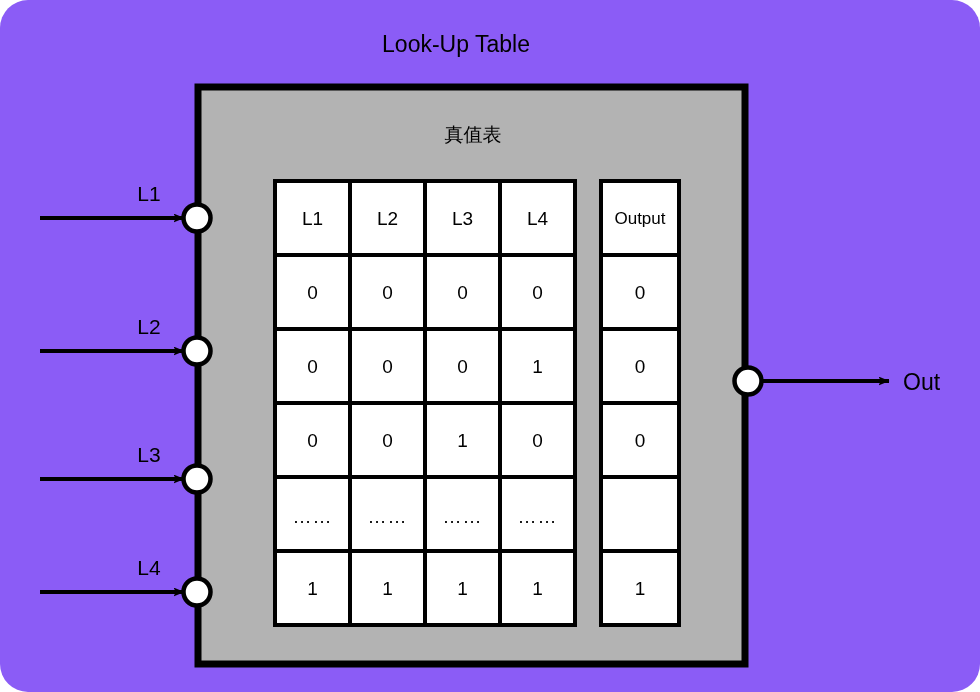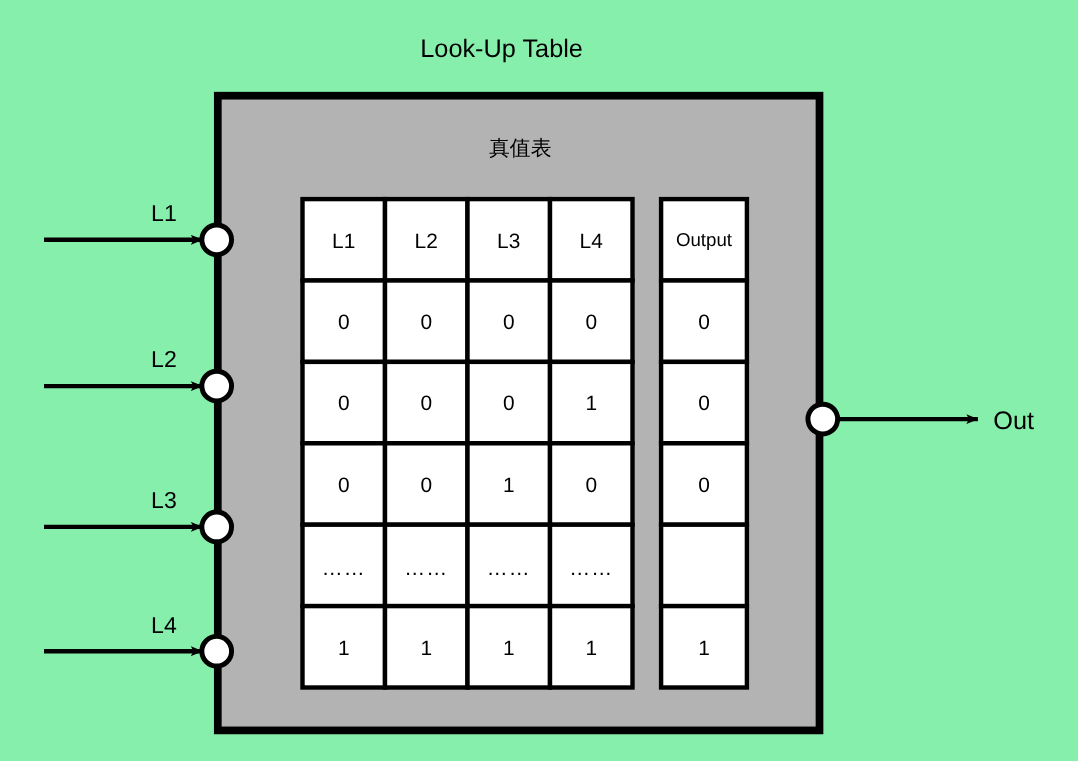--- a/index.html
+++ b/index.html
@@ -8,22 +8,23 @@
     background: #ffffff;
   }
   body {
     font-family: "Liberation Sans", "DejaVu Sans", sans-serif;
     -webkit-font-smoothing: antialiased;
   }
   #canvas {
     position: relative;
     width: 980px;
     height: 692px;
-    background: #86efac;
+    background: #8b5cf6;
     overflow: hidden;
+    border-radius: 28px;
   }
   #diagram-svg {
     position: absolute;
     left: 0;
     top: 0;
     width: 980px;
     height: 692px;
     display: block;
   }
   .txt {

